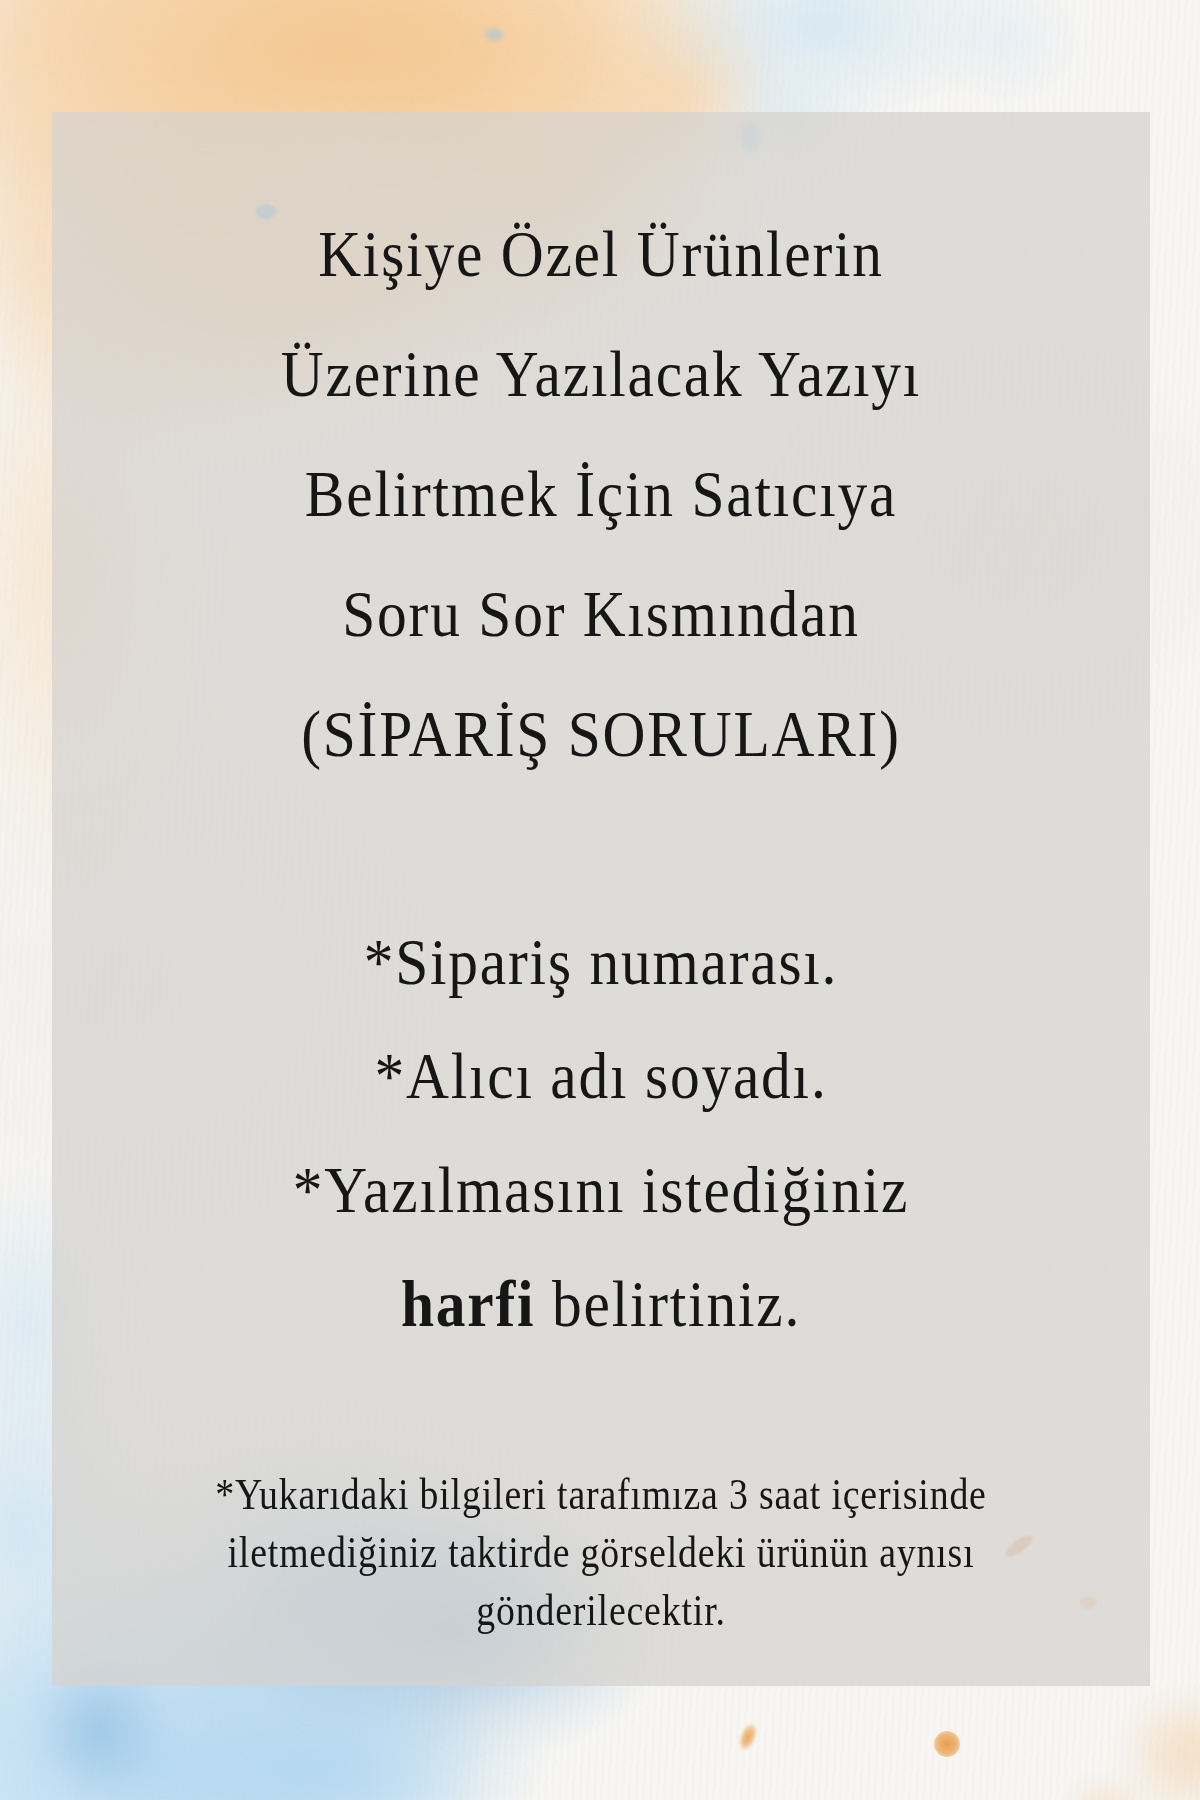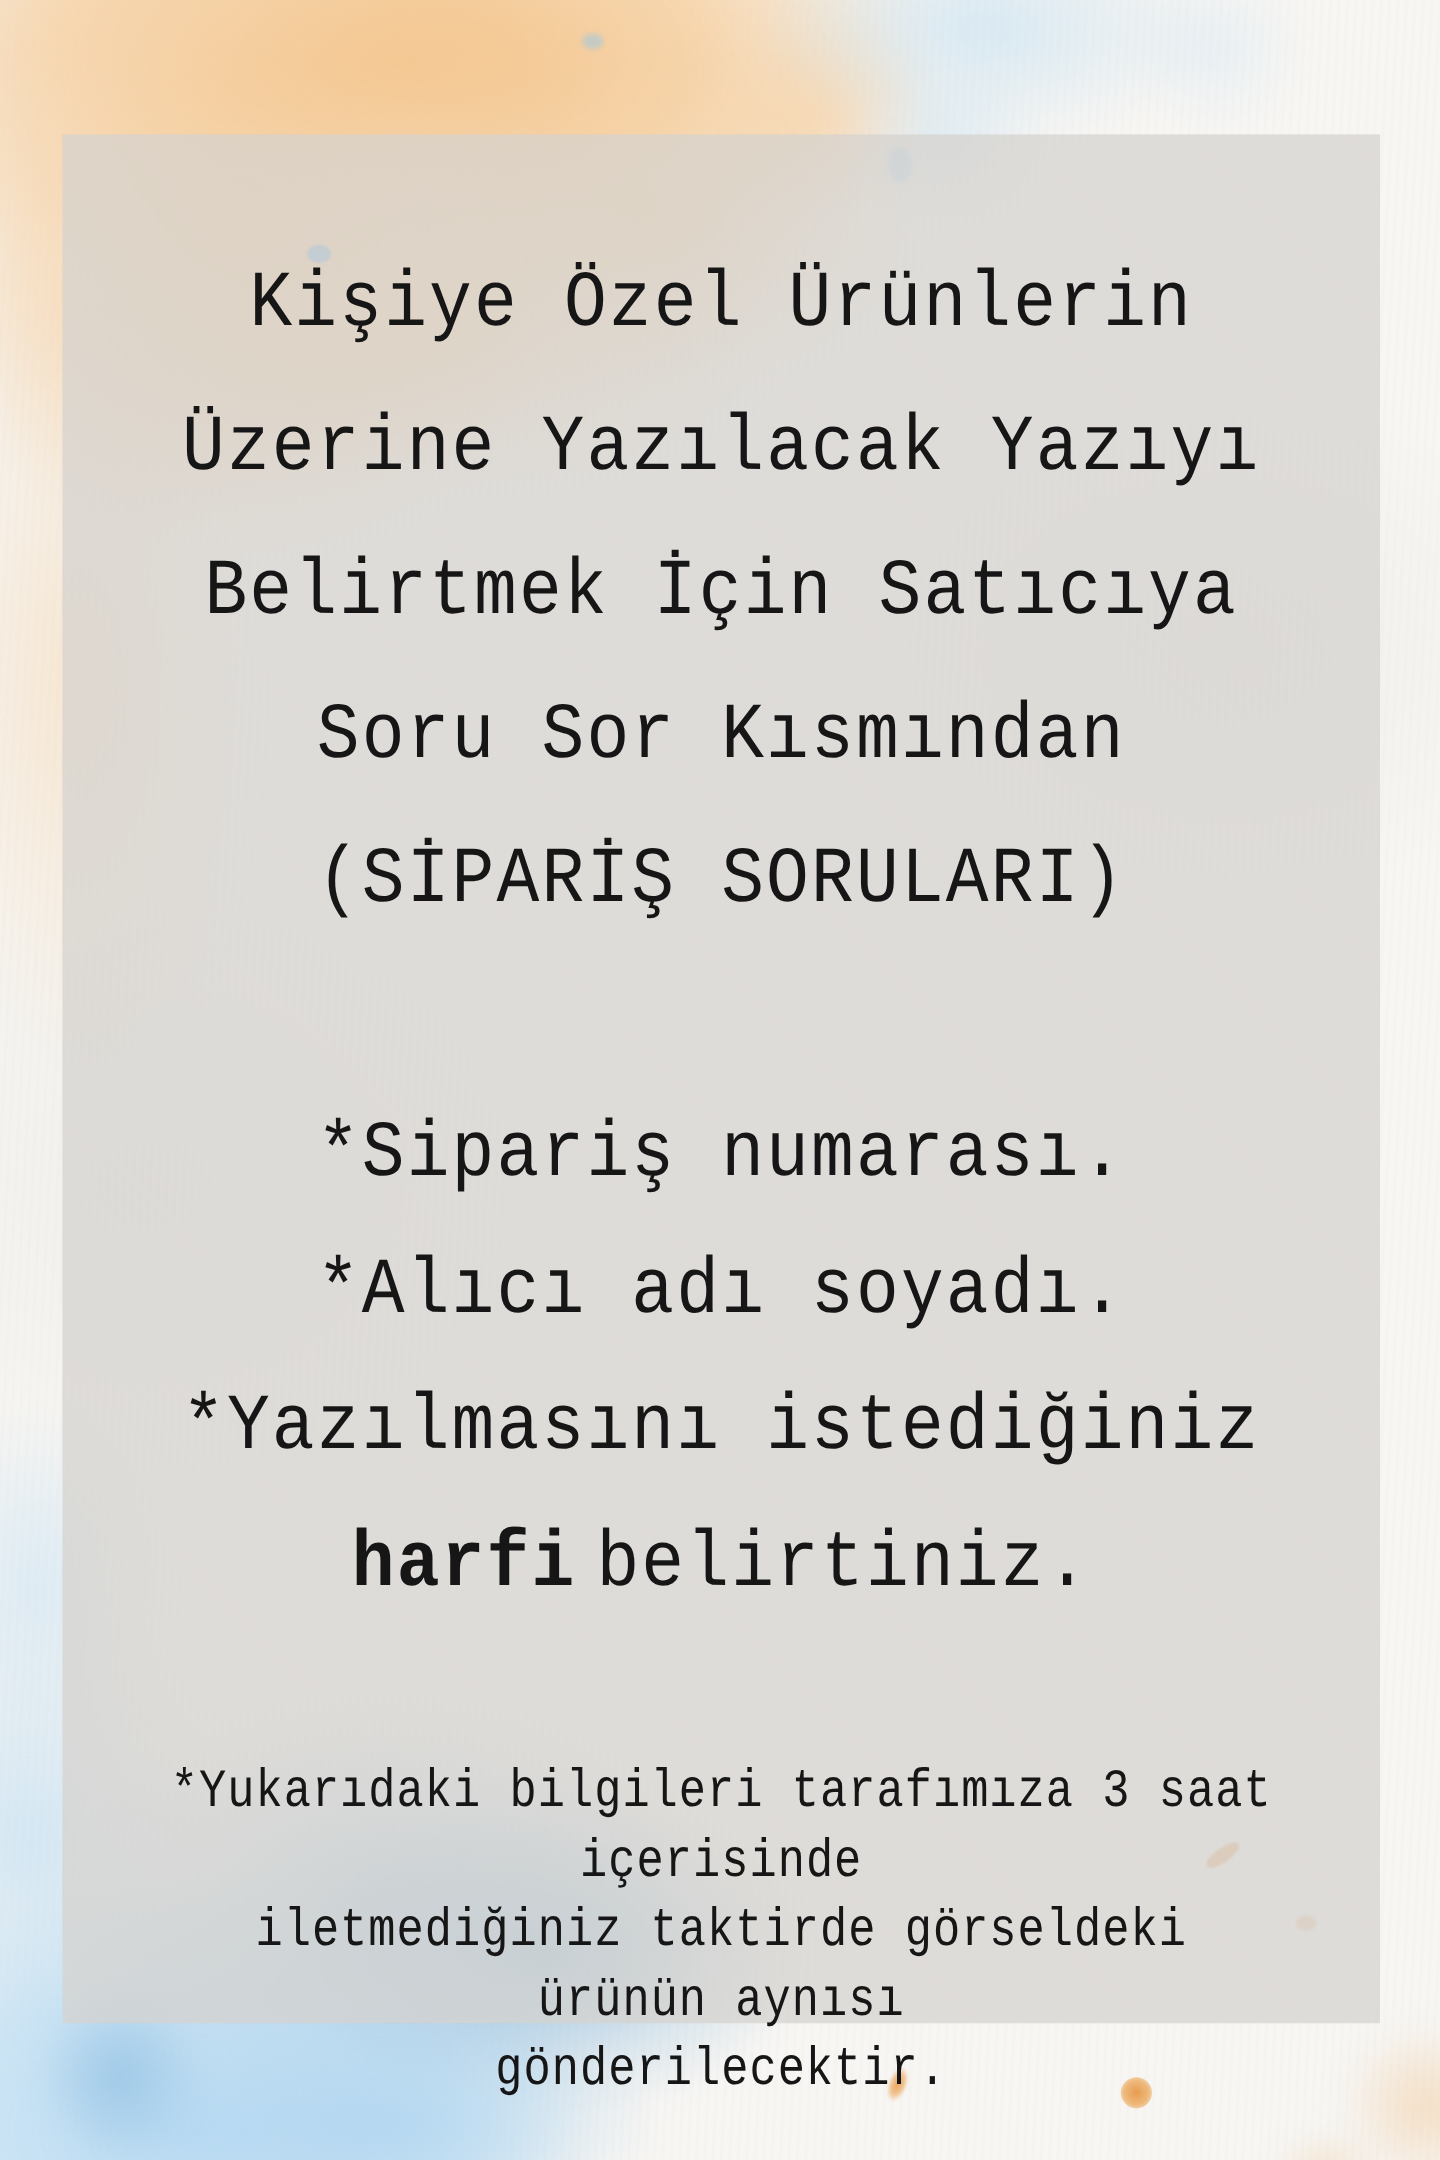--- a/index.html
+++ b/index.html
@@ -1,19 +1,19 @@
 <!DOCTYPE html>
 <html><head>
 <meta charset="utf-8">
 <style>
   html,body{margin:0;padding:0;background:#e9e8e6;}
   .page{
     position:relative; width:1200px; height:1800px; overflow:hidden;
     background:#f7f6f3;
-    font-family:Liberation Mono, monospace;
+    font-family:Liberation Serif, serif;
   }
   
   .page::after{
     content:""; position:absolute; inset:0; z-index:0; pointer-events:none;
     background:
       radial-gradient(420px 300px at 85% 30%, rgba(220,218,214,0.25), rgba(220,218,214,0) 70%),
       radial-gradient(500px 380px at 10% 55%, rgba(225,223,219,0.25), rgba(225,223,219,0) 70%),
       repeating-linear-gradient(93deg, rgba(210,208,204,0.06) 0 3px, rgba(255,255,255,0.05) 3px 7px);
   }
   .blob{position:absolute; border-radius:50%; z-index:1;}

